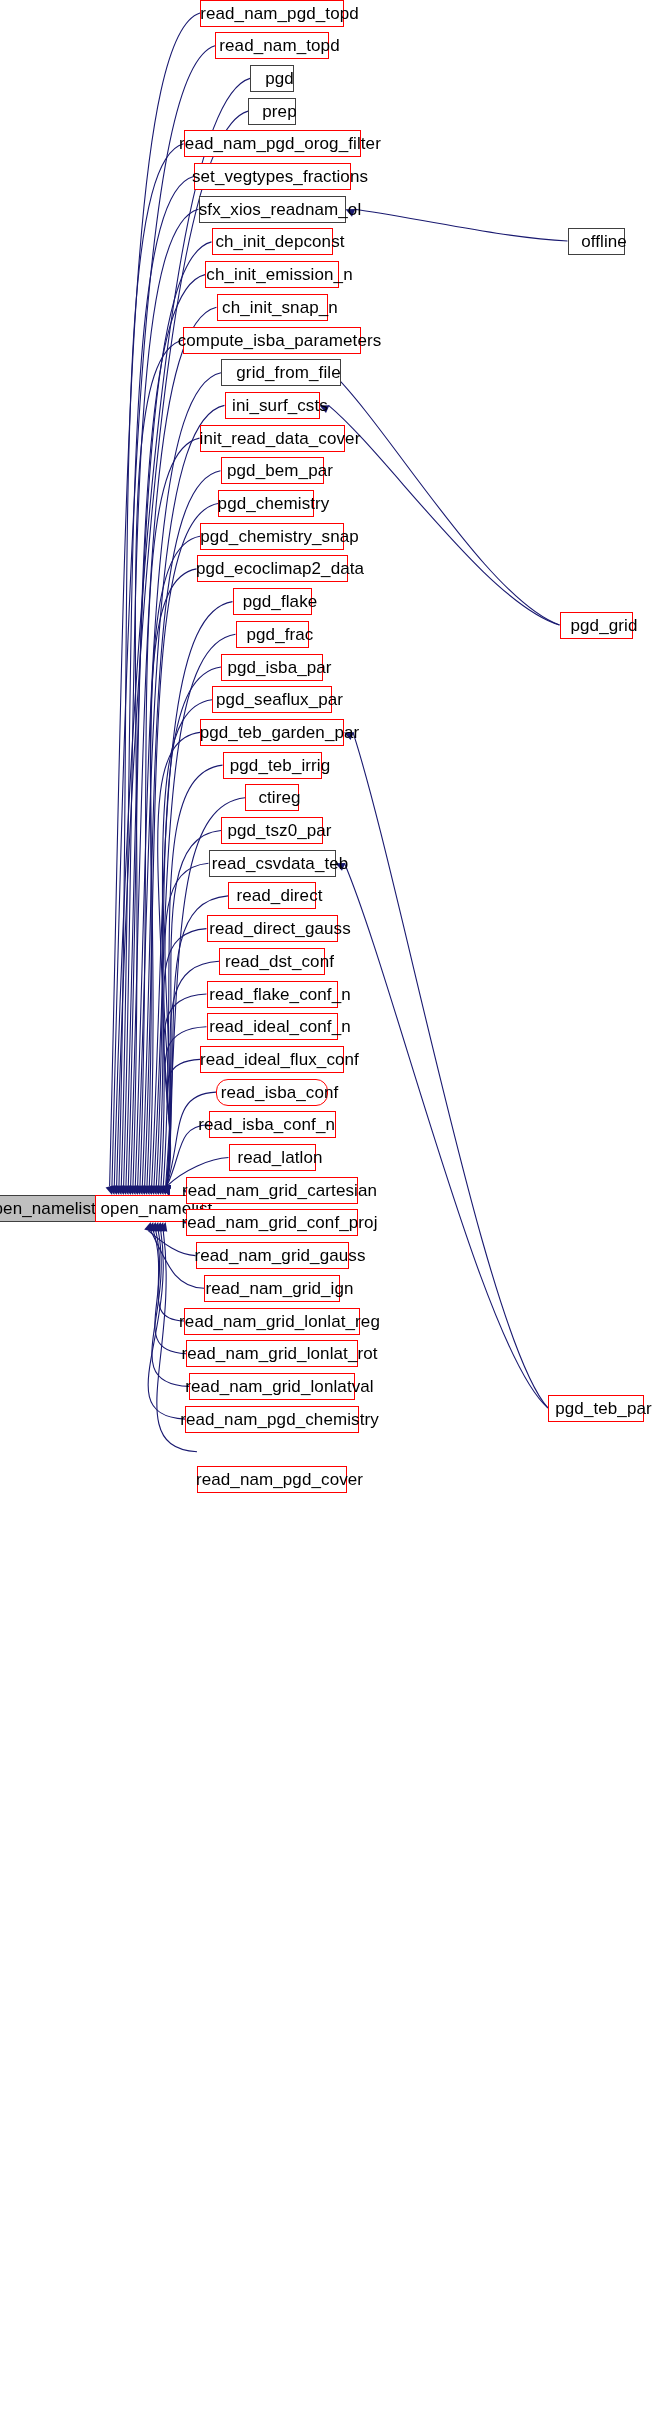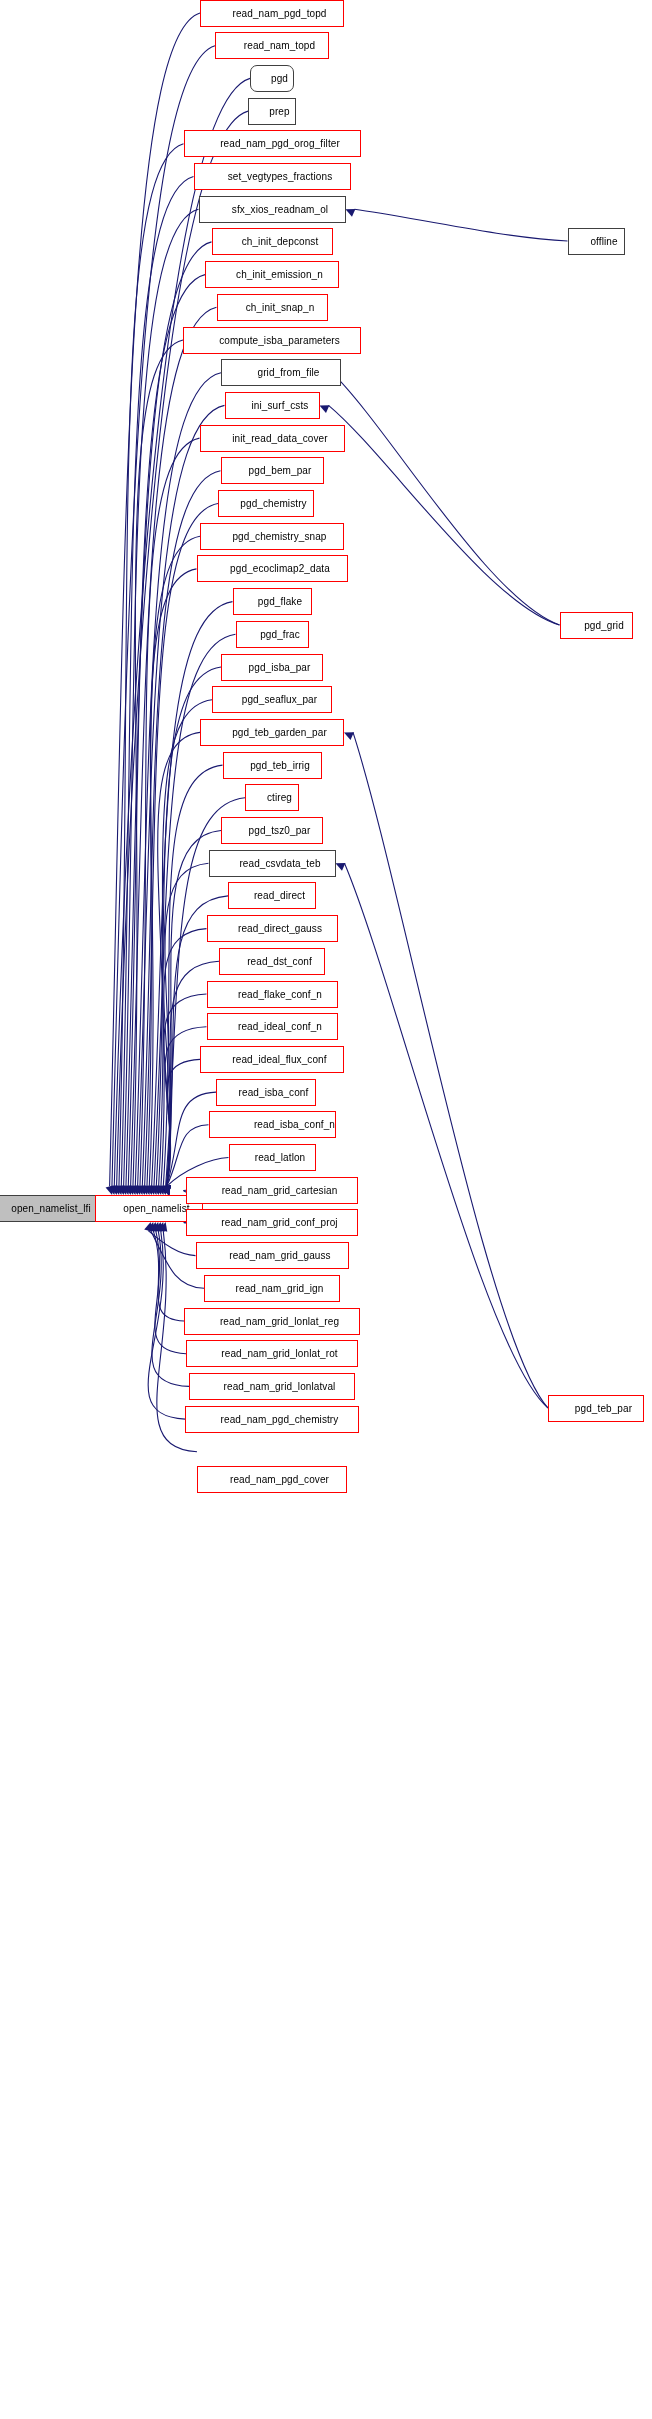--- a/index.html
+++ b/index.html
@@ -13,21 +13,21 @@
     overflow:hidden;
   }
   #edges{position:absolute;left:0;top:0;width:652px;height:2419px;}
   .node{
     position:absolute;
     box-sizing:border-box;
     display:flex;
     align-items:center;
     justify-content:center;
     height:27px;
-    font-size:10px;
+    font-size:17px;
     line-height:1;
     color:#000000;
     white-space:nowrap;
     letter-spacing:0.1px;
     background:#ffffff;
     border:1px solid #ff0000;
     z-index:5;
     padding-left:15px;
   }
   .node.gray-border{border:1px solid #404040;}
@@ -147,21 +147,21 @@
     </div>
     <div class="node" style="left: 95px; top: 1195px; width: 108px;">
       <span>open_namelist</span>
     </div>
     <div class="node" style="left: 200px; top: 0px; width: 144px;">
       <span>read_nam_pgd_topd</span>
     </div>
     <div class="node" style="left: 215px; top: 32px; width: 114px;">
       <span>read_nam_topd</span>
     </div>
-    <div class="node gray-border" style="left: 250px; top: 65px; width: 44px; border-radius: 7px;">
+    <div class="node gray-border" style="left: 250px; top: 65px; width: 44px;">
       <span>pgd</span>
     </div>
     <div class="node gray-border" style="left: 248px; top: 98px; width: 48px;">
       <span>prep</span>
     </div>
     <div class="node" style="left: 184px; top: 130px; width: 177px;">
       <span>read_nam_pgd_orog_filter</span>
     </div>
     <div class="node" style="left: 194px; top: 163px; width: 157px;">
       <span>set_vegtypes_fractions</span>
@@ -240,21 +240,21 @@
     </div>
     <div class="node" style="left: 207px; top: 981px; width: 131px;">
       <span>read_flake_conf_n</span>
     </div>
     <div class="node" style="left: 207px; top: 1013px; width: 131px;">
       <span>read_ideal_conf_n</span>
     </div>
     <div class="node" style="left: 200px; top: 1046px; width: 144px;">
       <span>read_ideal_flux_conf</span>
     </div>
-    <div class="node" style="left: 216px; top: 1079px; width: 100px;">
+    <div class="node" style="left: 216px; top: 1079px; width: 112px; border-radius: 12px;">
       <span>read_isba_conf</span>
     </div>
     <div class="node" style="left: 209px; top: 1111px; width: 127px; justify-content: flex-end;">
       <span>read_isba_conf_n</span>
     </div>
     <div class="node" style="left: 229px; top: 1144px; width: 87px;">
       <span>read_latlon</span>
     </div>
     <div class="node" style="left: 186px; top: 1177px; width: 172px;">
       <span>read_nam_grid_cartesian</span>

